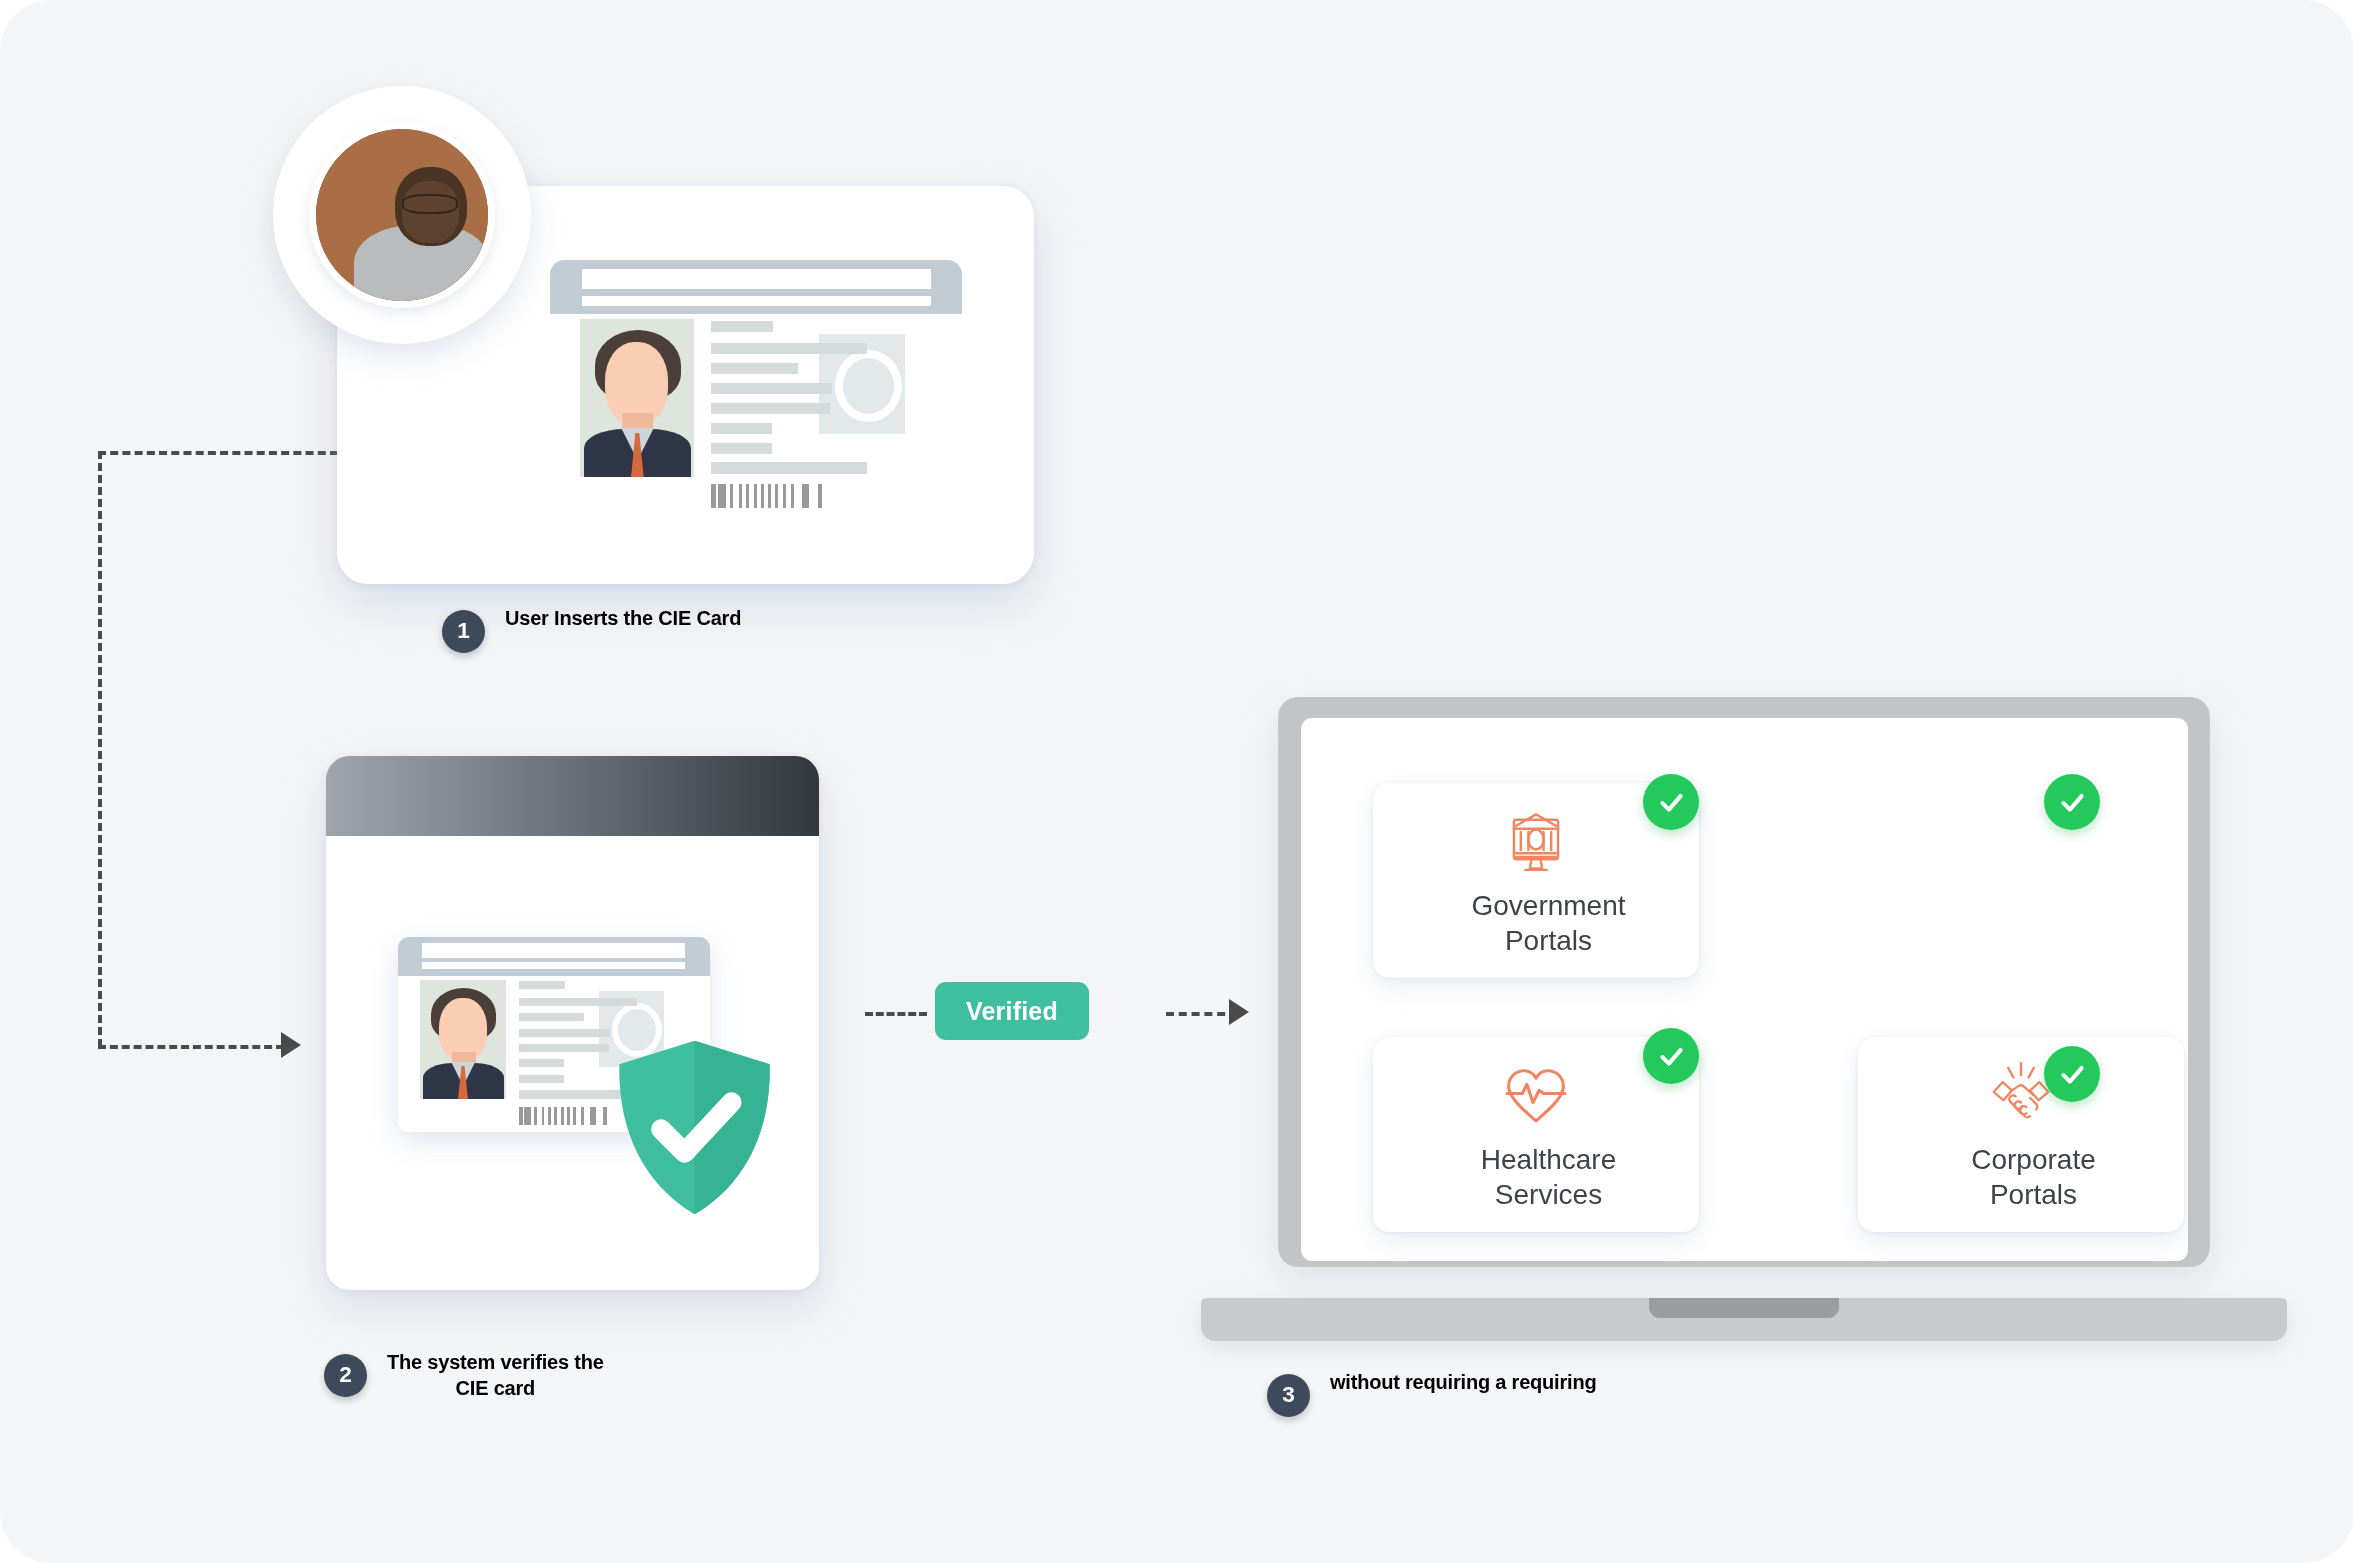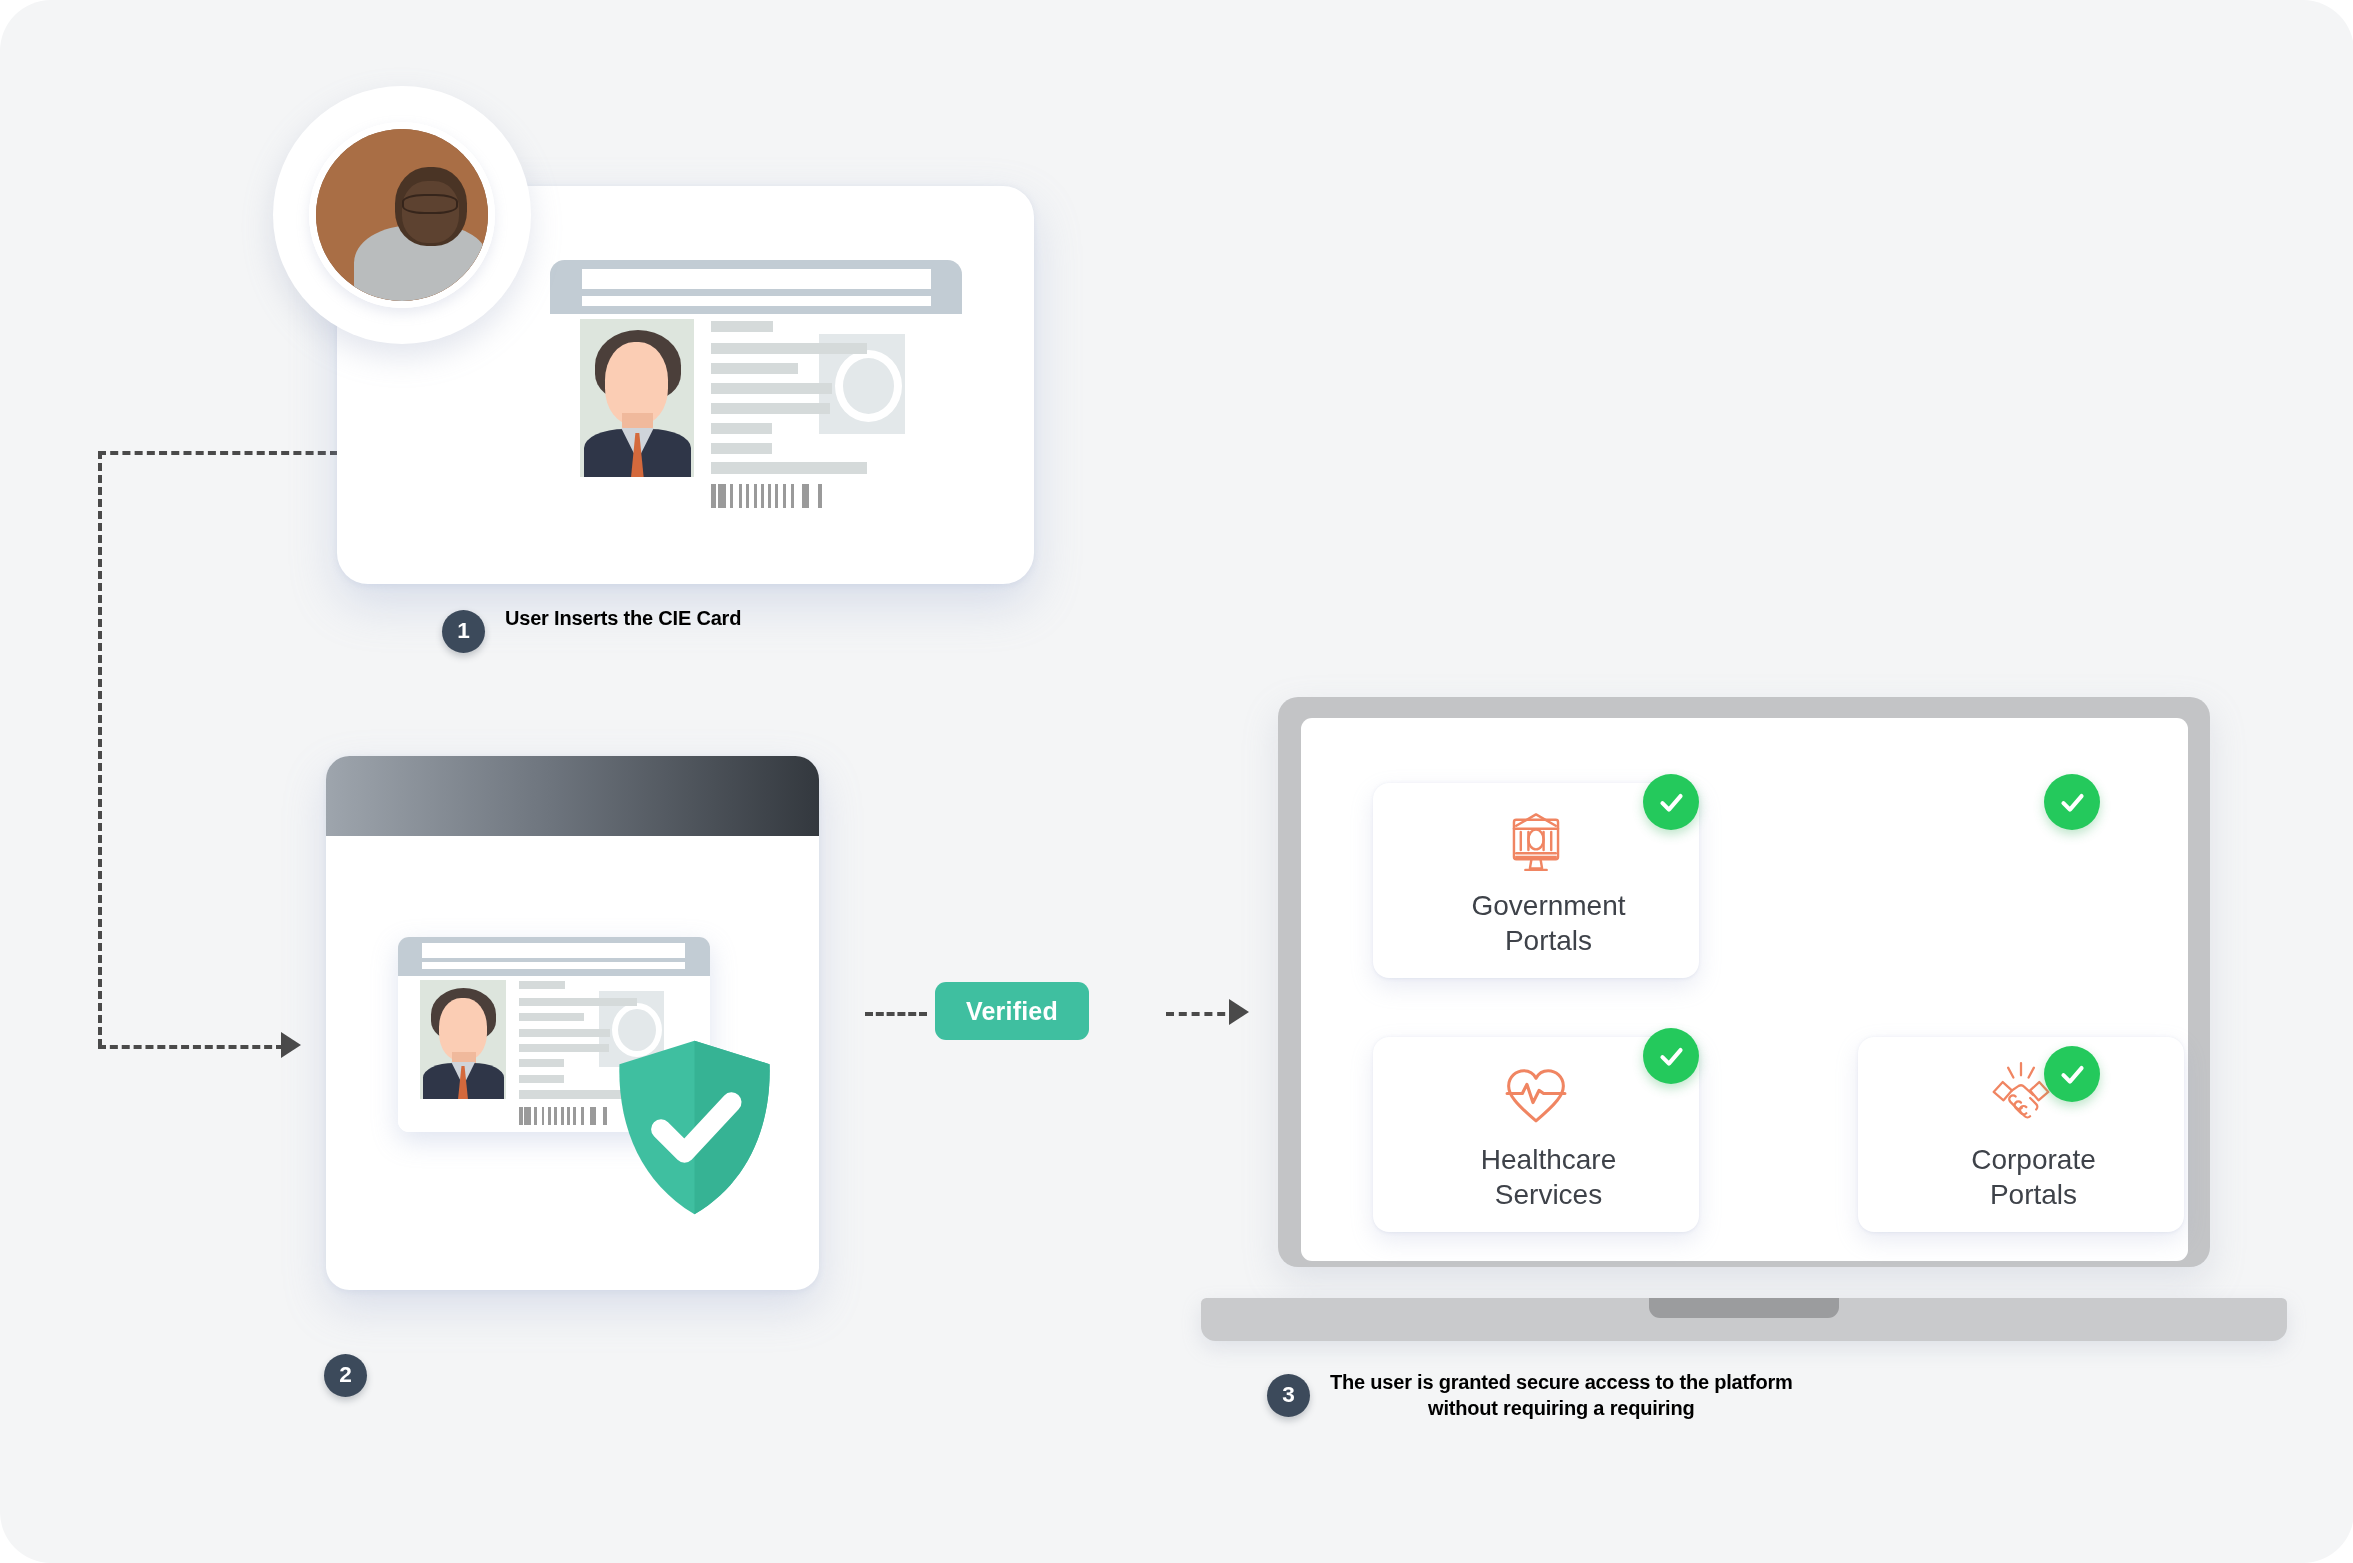--- a/index.html
+++ b/index.html
@@ -283,20 +283,24 @@
   </div>
 
   <svg id="shield" class="abs" viewBox="0 0 178 200">
     <path d="M89 4 L172 30 C174 96 150 160 89 196 C28 160 4 96 6 30 Z" fill="#3fbfa0"></path>
     <path d="M89 4 L172 30 C174 96 150 160 89 196 Z" fill="#36b394"></path>
     <path d="M52 102 L78 128 L130 72" fill="none" stroke="#ffffff" stroke-width="22" stroke-linecap="round" stroke-linejoin="round"></path>
   </svg>
 
   <div class="step-label noselect" style="left:324px;top:1349px;">
     <div class="step-badge">2</div>
+    <div class="step-text center">
+      <div>The system verifies the</div>
+      <div>CIE card</div>
+    </div>
   </div>
 
   <div class="dash-h" style="left:865px;top:1012px;width:62px;"></div>
   <div id="verified" class="noselect">Verified</div>
   <div class="dash-h" style="left:1166px;top:1012px;width:72px;"></div>
   <div class="arrow-right" style="left:1229px;top:999px;"></div>
 
   <div class="abs" id="laptop-lid"></div>
   <div class="abs" id="laptop-screen"></div>
   <div class="abs" id="laptop-base"></div>
@@ -376,19 +380,18 @@
   </div>
   <div class="tile-check" style="left:2044px;top:1046px;">
     <svg width="31" height="31" viewBox="0 0 24 24">
       <path d="M5 12.5 L10 17.5 L19 7" fill="none" stroke="#ffffff" stroke-width="3.2" stroke-linecap="round" stroke-linejoin="round"></path>
     </svg>
   </div>
 
   <div class="step-label noselect" style="left:1267px;top:1369px;">
     <div class="step-badge">3</div>
     <div class="step-text center">
-      <div>The user is granted secure access to the platform</div>
       <div>without requiring a requiring</div>
     </div>
   </div>
 
 </div>
 
 
 </body></html>

